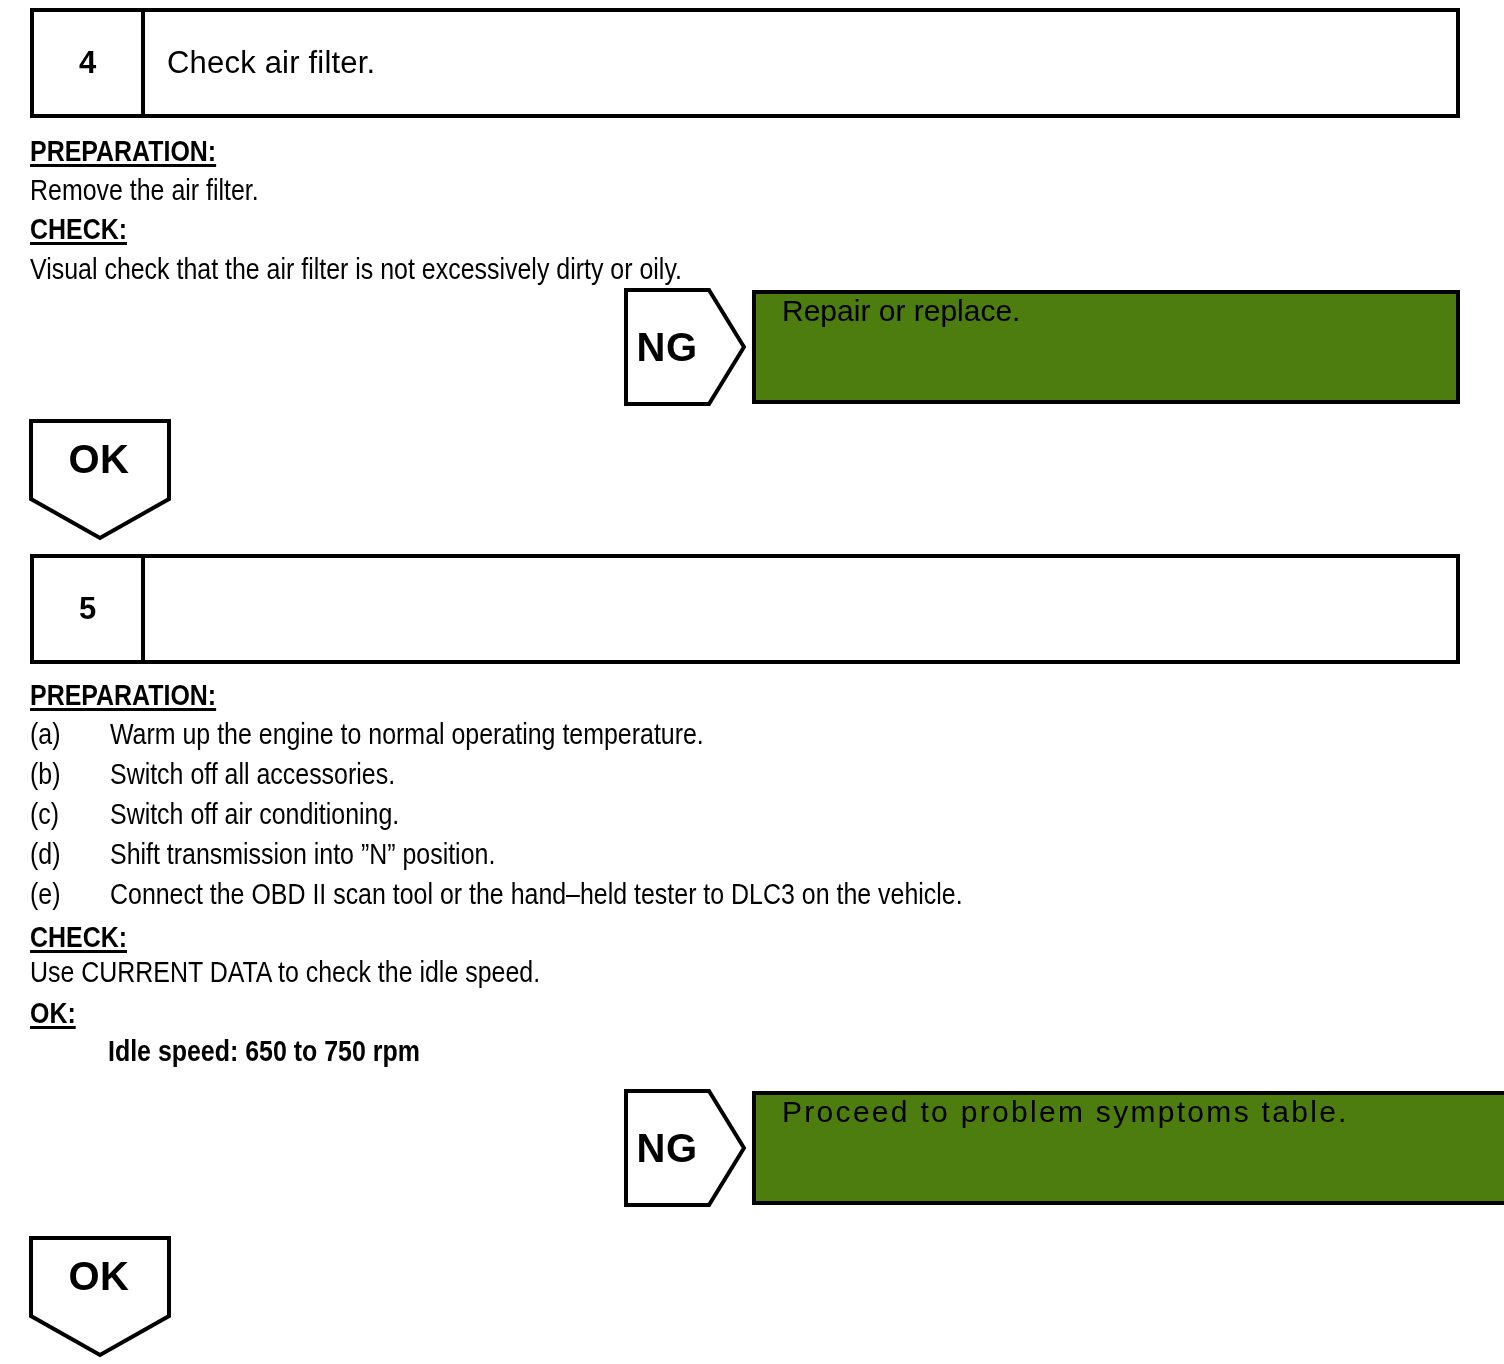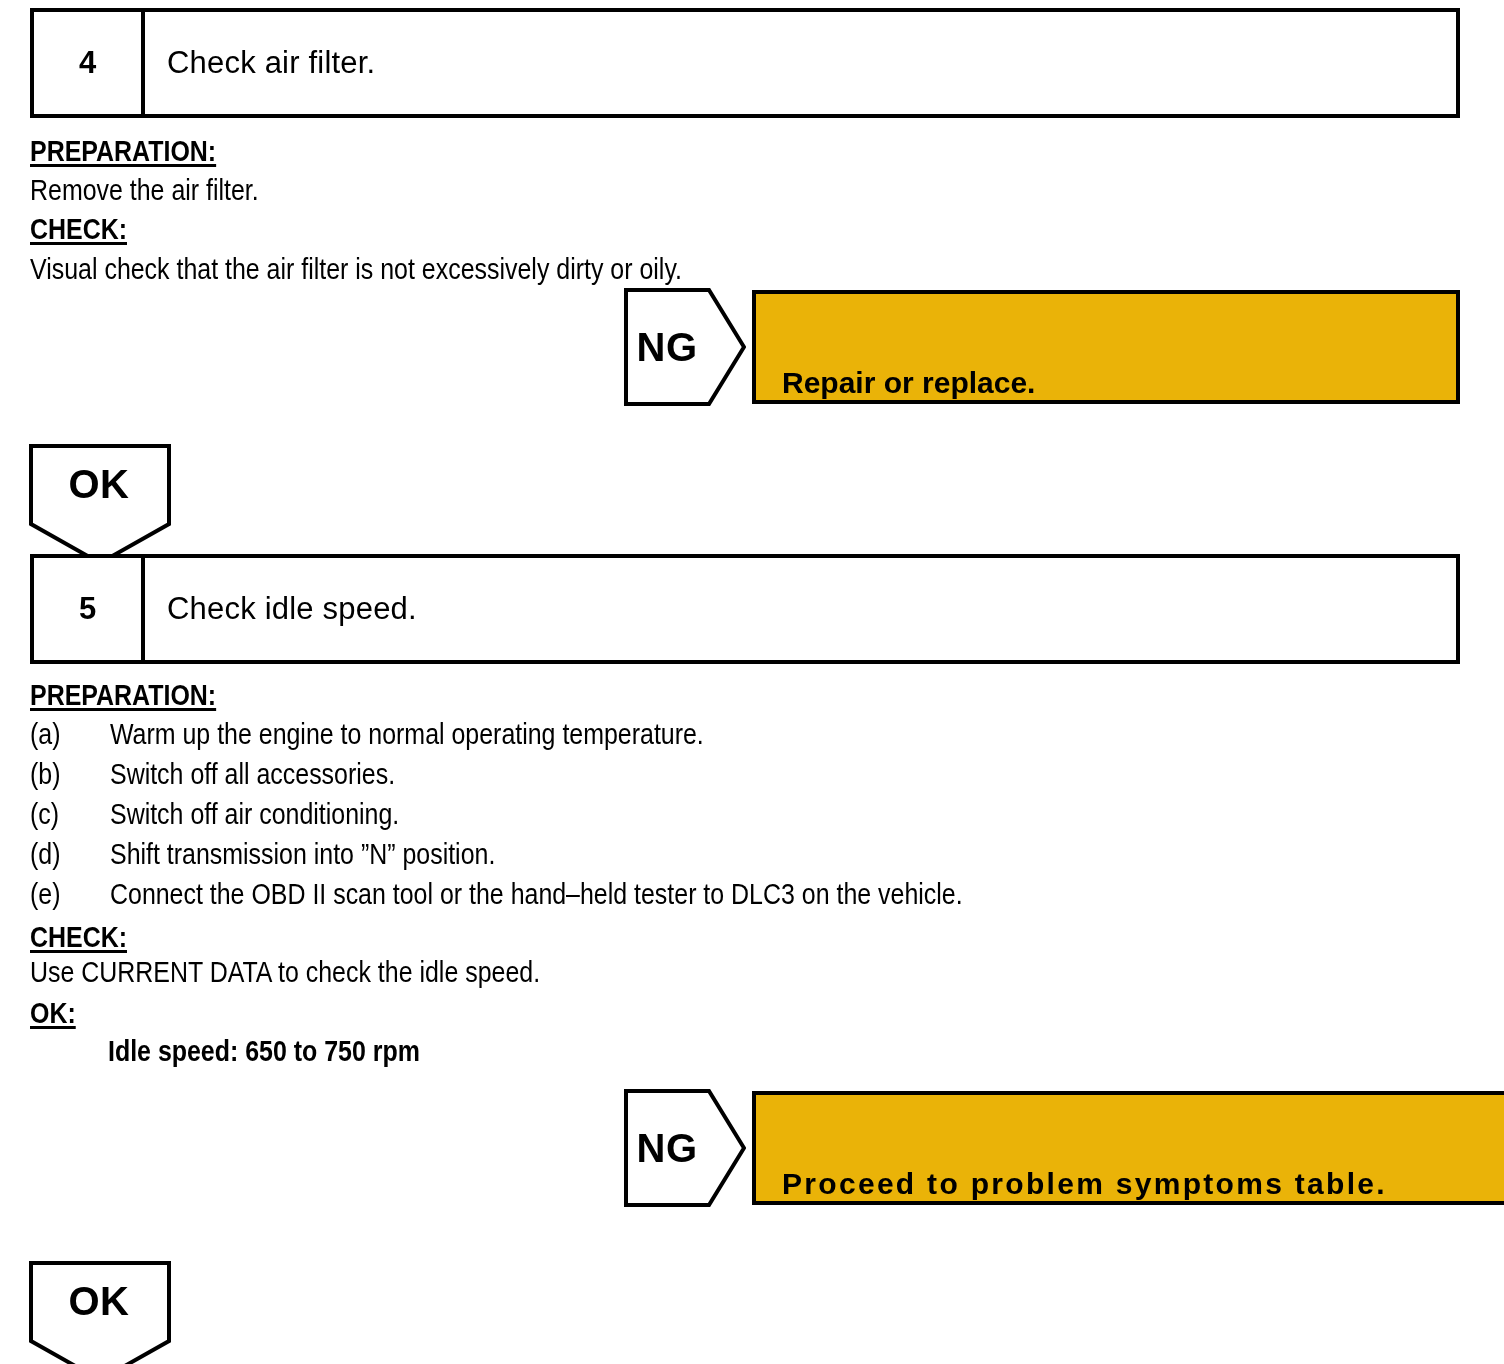--- a/index.html
+++ b/index.html
@@ -110,35 +110,34 @@
     font-weight: bold;
     font-size: 30px;
     letter-spacing: 0.5px;
   }
 
   
   .result-box {
     position: absolute;
     box-sizing: border-box;
     border: 4px solid #000;
-    background: #eab308;
-    display: flex;
-    align-items: flex-end;
+    background: #4d7c0f;
+    display: flex;
+    align-items: flex-start;
     padding-left: 26px;
-    font-weight: bold;
+    font-weight: normal;
     font-size: 30px;
   }
   .result-box .spaced { letter-spacing: 2.3px; }
 
   
   .ok-wrap {
     position: absolute;
     width: 140px;
     height: 120px;
-    margin-top: 25px;
   }
   .ok-wrap svg { display: block; }
   .ok-label {
     position: absolute;
     left: 0; top: 0;
     width: 140px;
     height: 80px;
     display: flex;
     align-items: center;
     justify-content: center;
@@ -175,21 +174,20 @@
 
   <div class="ok-wrap" style="left:29px; top:419px;">
     <svg width="142" height="122" viewBox="0 0 142 122">
       <path d="M2,2 L140,2 L140,80 L71,119 L2,80 Z" fill="#ffffff" stroke="#000000" stroke-width="4" stroke-linejoin="miter"></path>
     </svg>
     <div class="ok-label">OK</div>
   </div>
 
   <div class="step-box" style="left:30px; top:554px; width:1430px; height:110px;">
     <div class="step-num">5</div>
-    <div class="step-title">Check idle speed.</div>
   </div>
 
   <div class="txt ul" style="left:30px; top:675px;">PREPARATION:</div>
 
   <div class="list-row" style="left:30px; top:714px;">
     <span class="list-mark">(a)</span>
     <span class="list-text">Warm up the engine to normal operating temperature.</span>
   </div>
   <div class="list-row" style="left:30px; top:754px;">
     <span class="list-mark">(b)</span>

